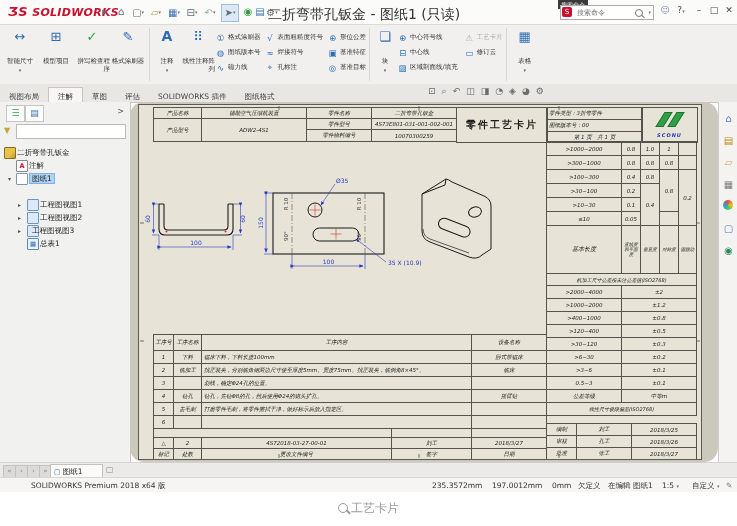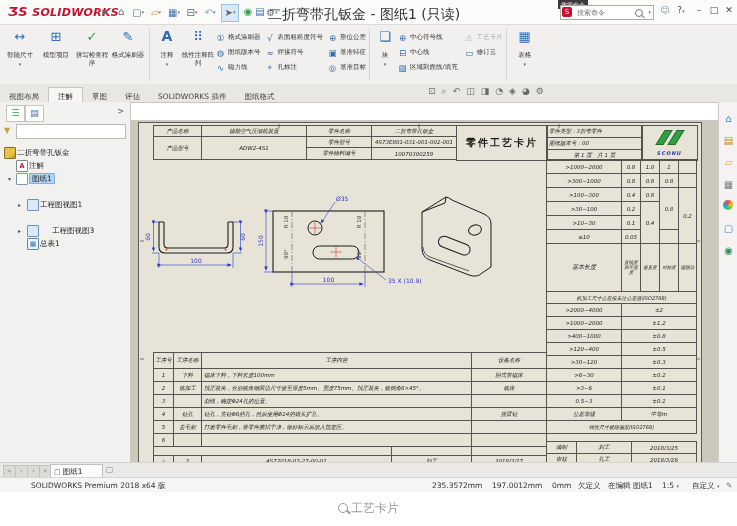--- a/index.html
+++ b/index.html
@@ -19,21 +19,21 @@
   .search .sico{position:absolute;left:1px;top:1px;width:10px;height:10px;background:#c8102e;color:#fff;font-size:7px;line-height:10px;text-align:center;border-radius:2px;}
   .search input{position:absolute;left:14px;top:0;width:56px;height:11px;border:0;outline:0;font-size:7px;color:#555;background:transparent;}
   .mag{position:absolute;width:6px;height:6px;border:1.2px solid #777;border-radius:50%;}
   .mag::after{content:"";position:absolute;width:4px;height:1.2px;background:#777;transform:rotate(45deg);right:-3px;bottom:-1px;}
   .wbtn{position:absolute;top:5px;font-size:9px;color:#444;width:14px;text-align:center;}
   
   .cmdbar{position:absolute;left:0;top:25px;width:737px;height:59px;background:#f1f0ee;border-bottom:1px solid #d8d6d3;display:flex;align-items:stretch;padding-left:2px;}
   .cbig{width:36px;display:flex;flex-direction:column;align-items:center;justify-content:flex-start;padding-top:4px;}
   .cbi{font-size:13px;line-height:15px;color:#2d6cb5;}
   .cbi.green{color:#2f9e44;} .cbi.note{font-weight:bold;font-size:14px;}
-  .cbl{font-size:6.5px;color:#333;text-align:center;line-height:7.5px;margin-top:8px;}
+  .cbl{font-size:6.5px;color:#333;text-align:right;line-height:7.5px;margin-top:14px;}
   .cbc{font-size:5px;color:#666;margin-top:1px;}
   .cstack{display:flex;flex-direction:column;justify-content:flex-start;padding-top:5px;}
   .csml{display:flex;align-items:center;height:15px;white-space:nowrap;}
   .csml .ci{width:11px;text-align:center;font-size:8.5px;color:#2d6cb5;}
   .csml .cl{font-size:6.5px;color:#333;margin-left:2px;}
   .csml.dis .ci,.csml.dis .cl{color:#aaa;}
   .vdiv{width:1px;background:#d8d6d3;margin:3px 3px;}
   
   .tabrow{position:absolute;left:0;top:84px;width:737px;height:18px;background:#e9e7e4;border-bottom:1px solid #c9c6c2;}
   .tab{display:inline-block;font-size:7.5px;color:#444;padding:4px 9px 3px 9px;cursor:default;}
@@ -52,21 +52,21 @@
   .ti{position:absolute;top:1px;width:10px;height:10px;font-size:6.5px;line-height:10px;text-align:center;color:#fff;border-radius:1px;}
   .ti-part{background:linear-gradient(135deg,#e8c34a 60%,#b8922a);border:0.5px solid #8a6d1f;}
   .ti-ann{background:#fff;border:0.5px solid #888;color:#c8102e;font-weight:bold;}
   .ti-sheet{background:#fdfdf8;border:0.5px solid #7d96b5;color:#49698c;}
   .ti-fmt{background:#e8e8e4;border:0.5px solid #999;color:#666;}
   .ti-view{background:#dce9f7;border:0.5px solid #6f93bb;color:#35587e;}
   .ti-table{background:#eaf2fa;border:0.5px solid #5f87b0;color:#2d6cb5;}
   .tlabel{position:absolute;top:1px;line-height:11px;}
   .tlabel.sel{background:#aed3f2;border:1px solid #7fb2e0;padding:0 2px;line-height:9px;top:1px;}
   
-  .graphics{position:absolute;left:130px;top:120px;width:588px;height:360px;background:#cbc8bc;overflow:hidden;}
+  .graphics{position:absolute;left:130px;top:102px;width:588px;height:360px;background:#cbc8bc;overflow:hidden;border-radius:14px;}
   .sheet{position:absolute;left:8px;top:2px;width:562px;height:354px;background:#e7e4d7;border:1px solid #5a5a55;overflow:hidden;}
   .dt{position:absolute;border-collapse:collapse;table-layout:fixed;}
   .dt td,.dt th{border:0.6px solid #55534d;font-size:5.5px;font-style:italic;font-weight:normal;color:#1d1c19;text-align:center;vertical-align:middle;padding:0;overflow:hidden;white-space:nowrap;}
   .dt td.lft{text-align:left;padding-left:2px;}
   .dt th.vert{font-size:4.5px;white-space:normal;word-break:break-all;line-height:5px;padding:1px;}
   .ptitle{position:absolute;left:317px;top:2px;width:90px;height:34px;border:0.6px solid #55534d;display:flex;align-items:center;justify-content:center;font-size:10px;font-weight:bold;letter-spacing:2px;color:#1d1c19;}
   .meta{position:absolute;left:407px;top:2px;width:95px;height:34px;border:0.6px solid #55534d;}
   .meta div{height:11px;line-height:11px;border-bottom:0.6px solid #55534d;font-size:5.5px;font-style:italic;padding-left:2px;color:#1d1c19;white-space:nowrap;overflow:hidden;}
   .meta div:last-child{border-bottom:0;text-align:center;padding-left:0;}
   .slogo{position:absolute;left:502px;top:2px;width:55px;height:34px;border:0.6px solid #55534d;text-align:center;}
@@ -268,24 +268,29 @@
     <div class="trow" style="top:70px">
       <span class="caret" style="left:8px">▾</span>
       <span class="ti ti-sheet" style="left:16px"></span>
       <span class="tlabel sel" style="left:29px">图纸1</span>
     </div>
     <div class="trow" style="top:96px">
       <span class="caret" style="left:18px">▸</span>
       <span class="ti ti-view" style="left:27px"></span>
       <span class="tlabel" style="left:40px">工程图视图1</span>
     </div>
+    <div class="trow" style="top:109px">
+      <span class="caret" style="left:18px">▸</span>
+      <span class="ti ti-view" style="left:27px"></span>
+      <span class="tlabel" style="left:40px">工程图视图2</span>
+    </div>
     <div class="trow" style="top:122px">
       <span class="caret" style="left:18px">▸</span>
       <span class="ti ti-view" style="left:27px"></span>
-      <span class="tlabel" style="left:52px">工程图视图3</span>
+      <span class="tlabel" style="left:32px">工程图视图3</span>
     </div>
     <div class="trow" style="top:135px">
       <span class="ti ti-table" style="left:27px">▦</span>
       <span class="tlabel" style="left:40px">总表1</span>
     </div>
   </div>
 
   <div class="graphics">
     <div class="sheet">
 

